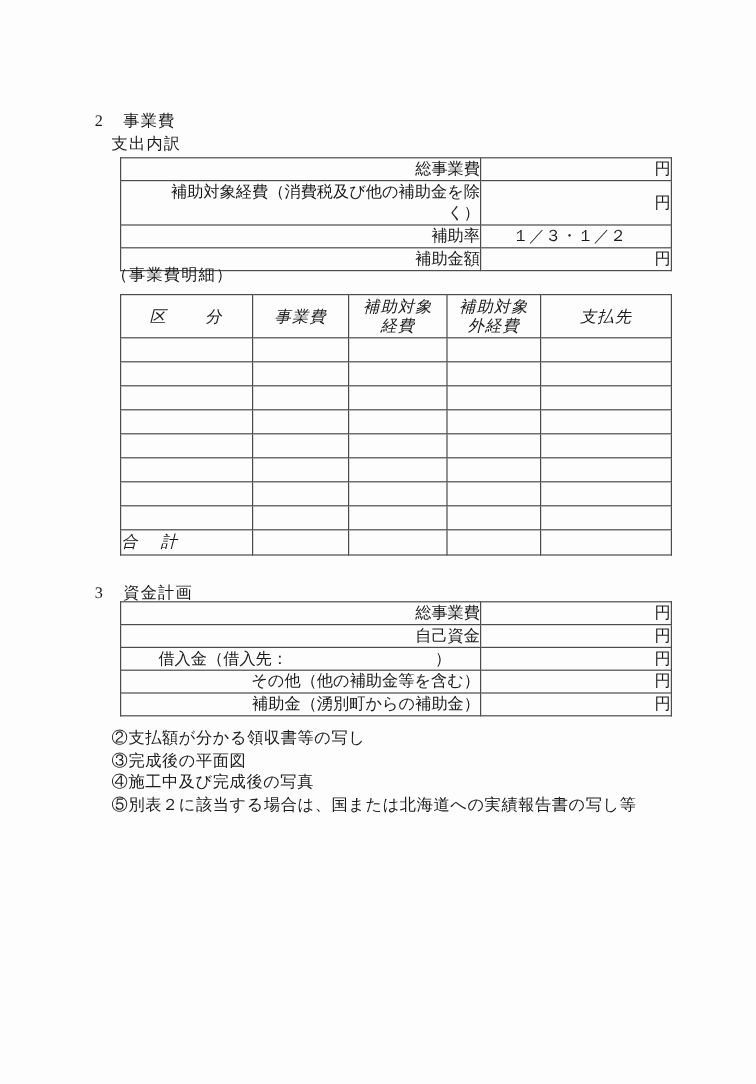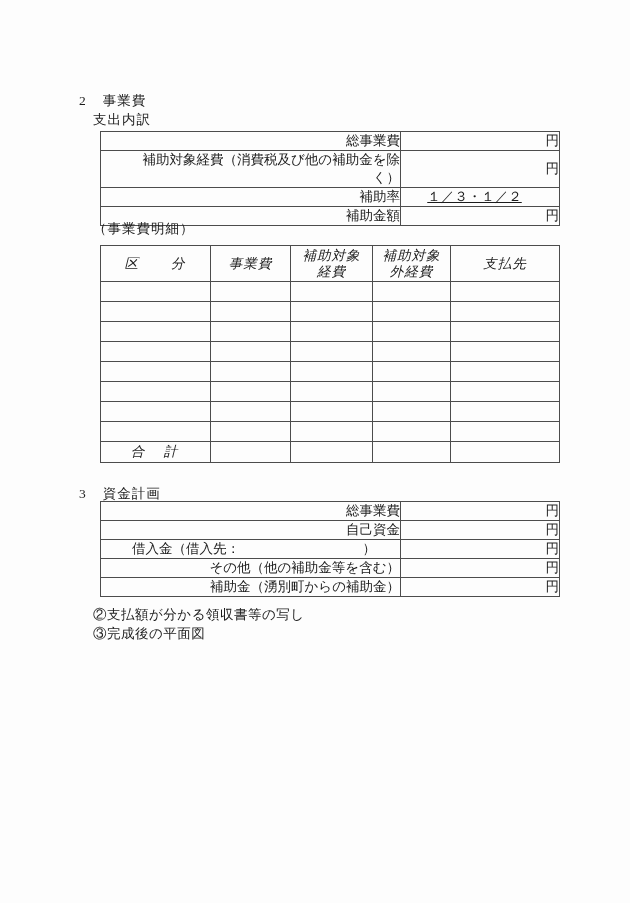--- a/index.html
+++ b/index.html
@@ -26,38 +26,38 @@
     border:1px solid #4c4c4c;
     font-weight:normal;
     font-size:13.5px;
     padding:0;
     height:19px;
     vertical-align:middle;
   }
   td.lbl { padding-left:7px; text-align:right; }
   td.lbl.ind { padding-left:31px; }
   td.val { text-align:right; padding-right:6px; }
-  td.val.center { text-align:center; padding-right:11px;text-decoration:underline; }
+  td.val.center { text-align:center; padding-right:11px; }
 
   
   .loan-cell { display:flex; justify-content:space-between; align-items:center; }
   .loan-cell .close { margin-right:24px; }
 
   
   table.detail th.hd {
     height:36px;
     text-align:center;
     white-space:pre-line;
     line-height:16px;
     letter-spacing:1px;
   }
   table.detail th.hd.wide { letter-spacing:2px; }
   table.detail tbody td { height:20px; }
   table.detail tr.total-row td { height:21px; }
-  td.total-lbl { text-align:center; letter-spacing:3px; }
+  td.total-lbl { text-align:left; letter-spacing:3px; }
 
   
   .attach { line-height:18.6px; letter-spacing:0.5px; }
   .attach .items { padding-left:15px; }
 </style>
 </head>
 <body>
 
 <div class="abs sec-head" style="left:79px; top:93px;">
   <span class="num">2</span>
@@ -216,14 +216,16 @@
       <td class="lbl ind">補助金（湧別町からの補助金）</td>
       <td class="val">円</td>
     </tr>
   </tbody>
 </table>
 
 <div class="abs attach" style="left:78px; top:606px;">
   <div class="items">
     <div>②支払額が分かる領収書等の写し</div>
     <div>③完成後の平面図</div>
+    <div>④施工中及び完成後の写真</div>
+    <div>⑤別表２に該当する場合は、国または北海道への実績報告書の写し等</div>
   </div>
 </div>
 
 </body></html>

